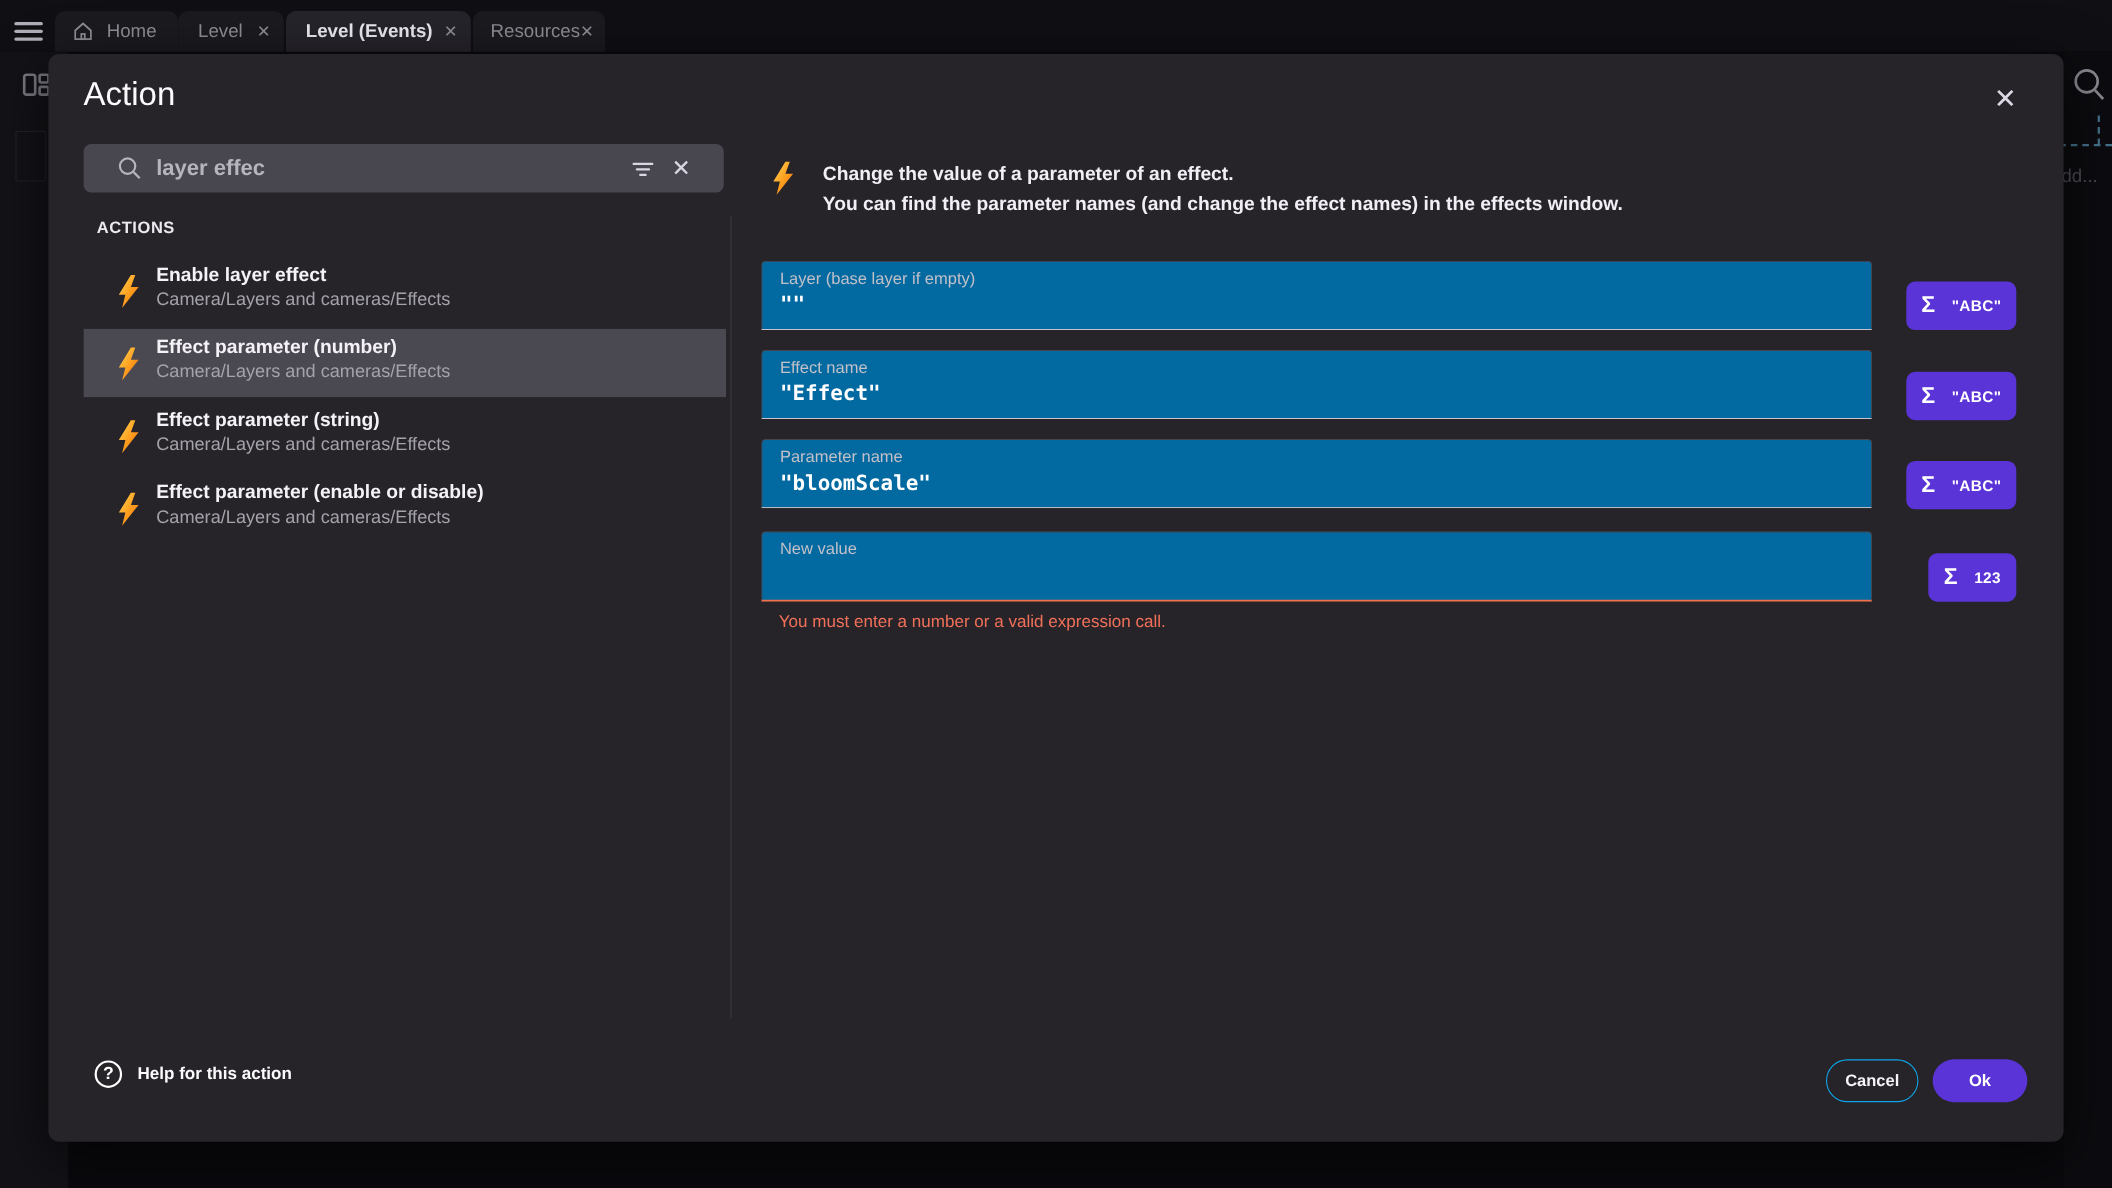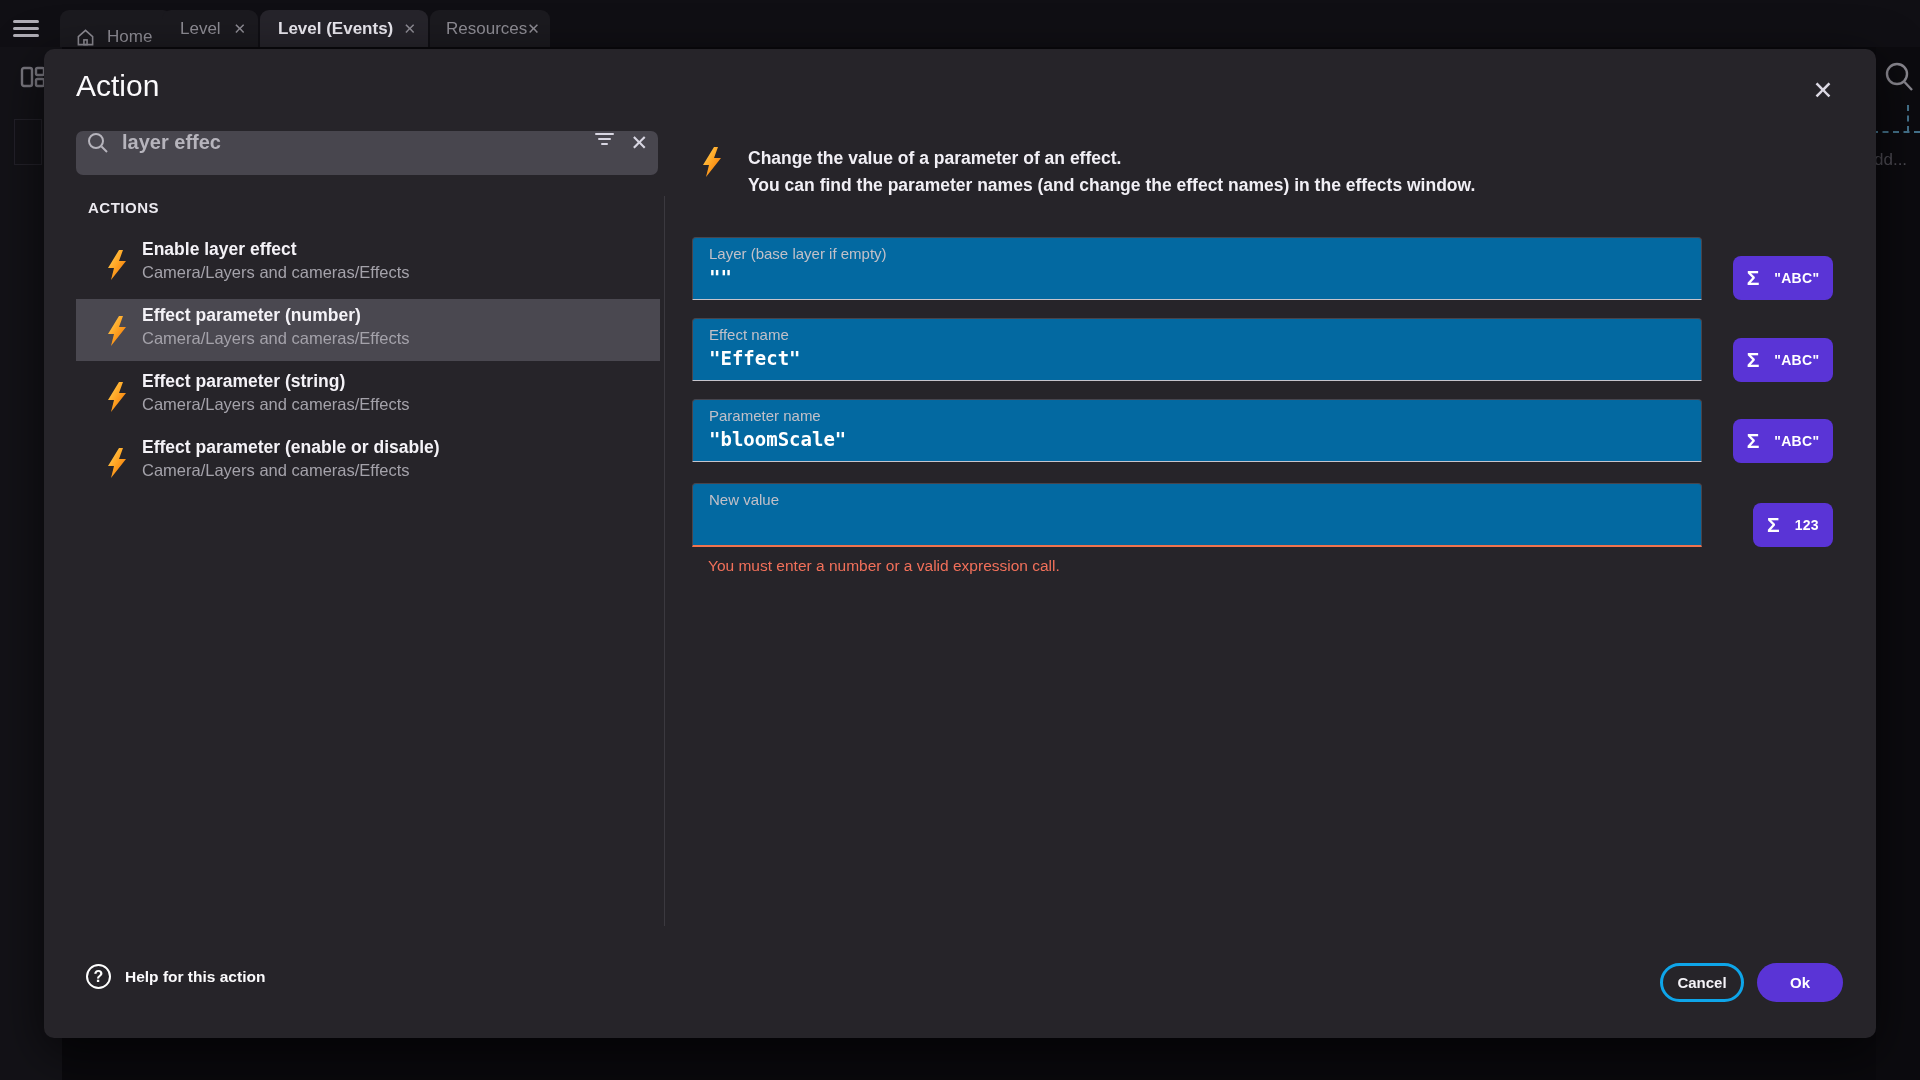--- a/index.html
+++ b/index.html
@@ -6,21 +6,21 @@
   html,body { width:1920px; height:1080px; overflow:hidden;
     font-family:"Liberation Sans", sans-serif; background:#0a090d; }
 
   
   .topbar { position:absolute; left:0; top:0; width:1920px; height:47px; background:#100f14; }
   .hamburger { position:absolute; left:13px; top:20px; width:26px; height:18px; cursor:pointer; }
   .hamburger span { display:block; height:3px; background:#b0aeb6; border-radius:2px; margin-bottom:4px; }
   .tab { position:absolute; top:10px; height:37px; border-radius:9px 9px 0 0; background:#1b1a1f;
     display:flex; align-items:center; color:#8f8d95; font-size:17px; }
   .tab.active { background:#26242b; color:#eceaf1; font-weight:bold; }
-  .tab-home { left:60px; width:112px; padding-left:16px; gap:12px;align-items:flex-end; }
+  .tab-home { left:50px; width:112px; padding-left:16px; gap:12px; }
   .tab-level { left:162px; width:96px; padding-left:18px; }
   .tab-events { left:260px; width:168px; padding-left:18px; }
   .tab-resources { left:430px; width:120px; padding-left:16px; }
   .tab .x { margin-left:auto; margin-right:12px; font-size:15px; color:#8f8d95; font-weight:normal; cursor:pointer; }
   .home-ico { width:19px; height:19px; }
 
   .leftrail { position:absolute; left:0; top:47px; width:62px; height:1033px; background:#131217; }
   .rail-grid-ico { position:absolute; left:20px; top:17px; }
   .rail-ghost { position:absolute; left:14px; top:72px; width:28px; height:46px; border:1px solid #232129; }
 
@@ -31,21 +31,21 @@
   .bg-trunc { position:absolute; left:1874px; top:150px; color:#4e4c54; font-size:17px; }
 
   
   .dialog { position:absolute; left:44px; top:49px; width:1832px; height:989px; background:#262429;
     border-radius:10px; box-shadow:0 14px 50px rgba(0,0,0,.65); }
   .dlg-title { position:absolute; left:32px; top:20px; font-size:30px; font-weight:normal; color:#fbfafc; }
   .dlg-close { position:absolute; left:1762px; top:24px; width:34px; height:34px; font-size:25px;
     color:#dcd9e4; display:flex; align-items:center; justify-content:center; cursor:pointer; }
 
   .searchbar { position:absolute; left:32px; top:82px; width:582px; height:44px; background:#48464e;
-    border-radius:7px; display:flex; align-items:flex-start; padding:0 10px; gap:12px; }
+    border-radius:7px; display:flex; align-items:center; padding:0 30px; gap:12px; }
   .searchbar input { flex:1; background:transparent; border:none; outline:none; color:#b6b4bc;
     font-size:20px; font-weight:bold; font-family:"Liberation Sans", sans-serif; }
   .filter-ico { width:20px; height:14px; display:flex; flex-direction:column; align-items:center; gap:3px; cursor:pointer; padding-top:2px;}
   .filter-ico i { display:block; height:2.5px; background:#d8d6e2; border-radius:1px; }
   .search-clear { color:#d8d6e2; font-size:21px; cursor:pointer; padding-left:4px; }
 
   .vdivider { position:absolute; left:620px; top:147px; width:1px; height:730px; background:#3b393f; }
   .actions-hdr { position:absolute; left:44px; top:150px; font-size:15px; font-weight:bold;
     letter-spacing:.5px; color:#eceaf0; }
 
@@ -74,21 +74,21 @@
   .sigbtn .sig { font-size:21px; font-weight:bold; }
   .sigbtn .bl { font-size:14px; font-weight:bold; letter-spacing:.3px; }
   .b1{left:1689px;top:207px;width:100px}.b2{left:1689px;top:289px;width:100px}
   .b3{left:1689px;top:370px;width:100px}.b4{left:1709px;top:454px;width:80px}
 
   .help { position:absolute; left:42px; top:915px; display:flex; align-items:center; gap:14px; cursor:pointer; }
   .help .qmark { width:25px; height:25px; border:2.5px solid #fff; border-radius:50%; color:#fff;
     font-size:16px; font-weight:bold; display:flex; align-items:center; justify-content:center; }
   .help .hl { font-size:15.5px; font-weight:bold; color:#fbfafc; }
   .btn-cancel { position:absolute; left:1616px; top:914px; width:84px; height:39px; background:transparent;
-    border:3px solid #0ea5e9; border-radius:20px; color:#f5f3f8; font-size:15px; font-weight:bold;
+    border:1px solid #0ea5e9; border-radius:20px; color:#f5f3f8; font-size:15px; font-weight:bold;
     font-family:"Liberation Sans", sans-serif; cursor:pointer; }
   .btn-ok { position:absolute; left:1713px; top:914px; width:86px; height:39px; background:#5a34d6;
     border:none; border-radius:20px; color:#fff; font-size:15px; font-weight:bold;
     font-family:"Liberation Sans", sans-serif; cursor:pointer; }
   svg { display:block; }
 </style>
 </head>
 <body>
 
 <svg width="0" height="0" style="position:absolute">

